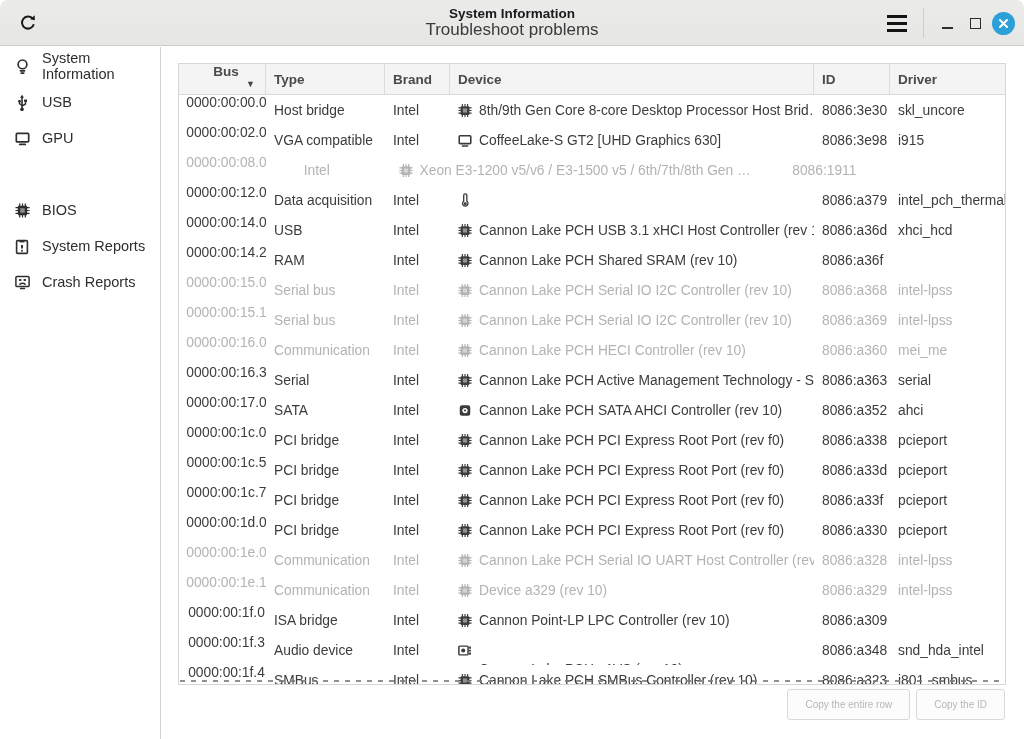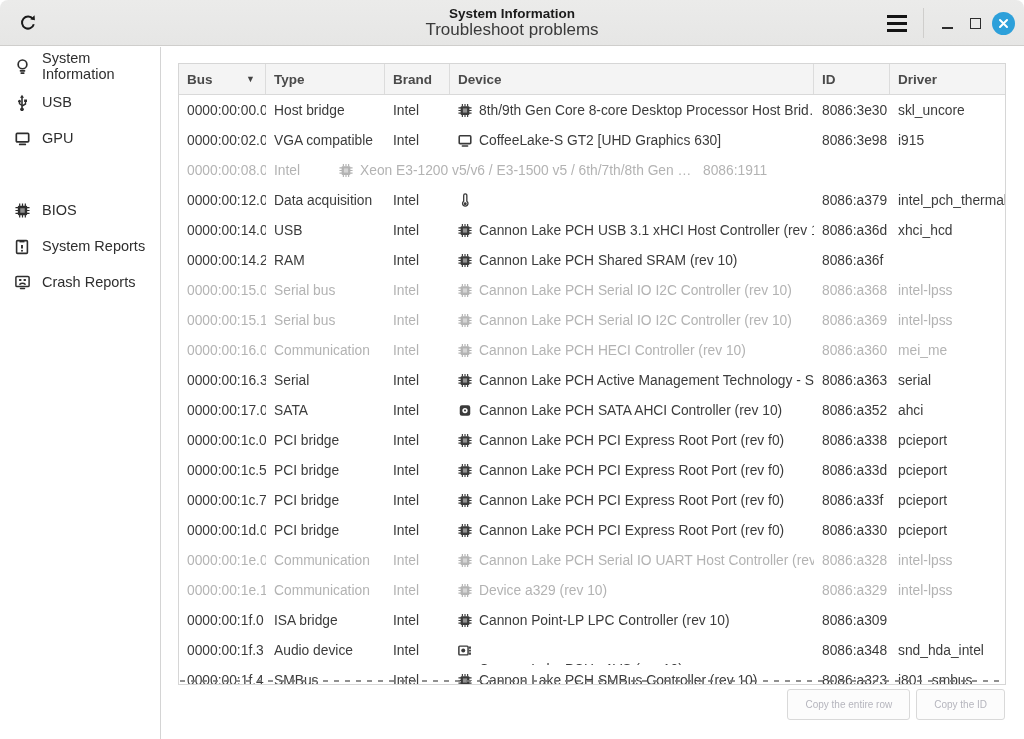--- a/index.html
+++ b/index.html
@@ -36,23 +36,23 @@
   .side-item.selected::after { content:""; position:absolute; inset:1px; border:1px dashed rgba(255,255,255,.55); pointer-events:none; }
 
   
   .table { position:absolute; left:178px; top:63px; width:828px; height:622px;
     border:1px solid #d6d6d6; background:#fff; overflow:hidden; }
   .thead { display:flex; height:31px; background:#f4f4f4; border-bottom:1px solid #d9d9d9; }
   .th { display:flex; align-items:center; padding-left:8px; font-size:13.5px; font-weight:bold;
     color:#4a4a4a; border-right:1px solid #dcdcdc; cursor:pointer; position:relative; }
   .th:last-child { border-right:none; }
   .th .sort { margin-left:auto; margin-right:10px; font-size:9px; color:#444; }
-  .c-bus{width:87px;} .c-type{width:119px;} .c-brand{width:65px;}
+  .c-bus{width:87px;flex-direction:column;} .c-type{width:119px;} .c-brand{width:65px;}
   .c-device{width:364px;} .c-id{width:76px;} .c-driver{width:115px;}
-  .trow { display:flex; height:30px; cursor:pointer; }
+  .trow { display:flex; height:30px; cursor:pointer;justify-content:space-between; }
   .td { display:flex; align-items:center; padding-left:8px; font-size:13.8px; color:#3c3c3c;
     white-space:nowrap; overflow:hidden; }
   .trow.dimmed .td { color:#b3b3b3; }
   .dev-ic { width:14px; height:15px; margin-right:7px; flex:0 0 14px; color:#3a3a3a;
     display:flex; align-items:center; justify-content:center; }
   .trow.dimmed .dev-ic { color:#b3b3b3; }
   .undershoot { position:absolute; left:1px; right:1px; bottom:2px; height:2px;
     background:repeating-linear-gradient(90deg,#7c7c7c 0 5px,transparent 5px 11px); opacity:.85; }
 
   

